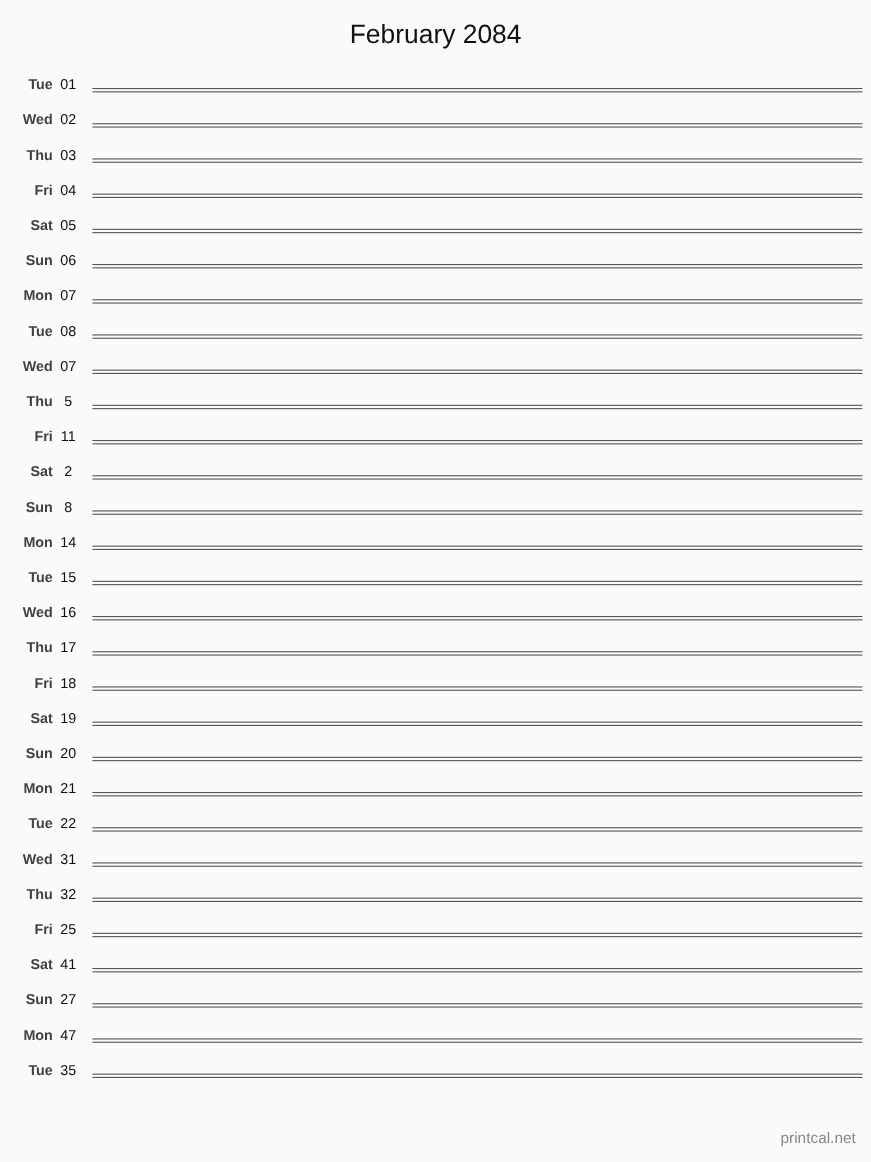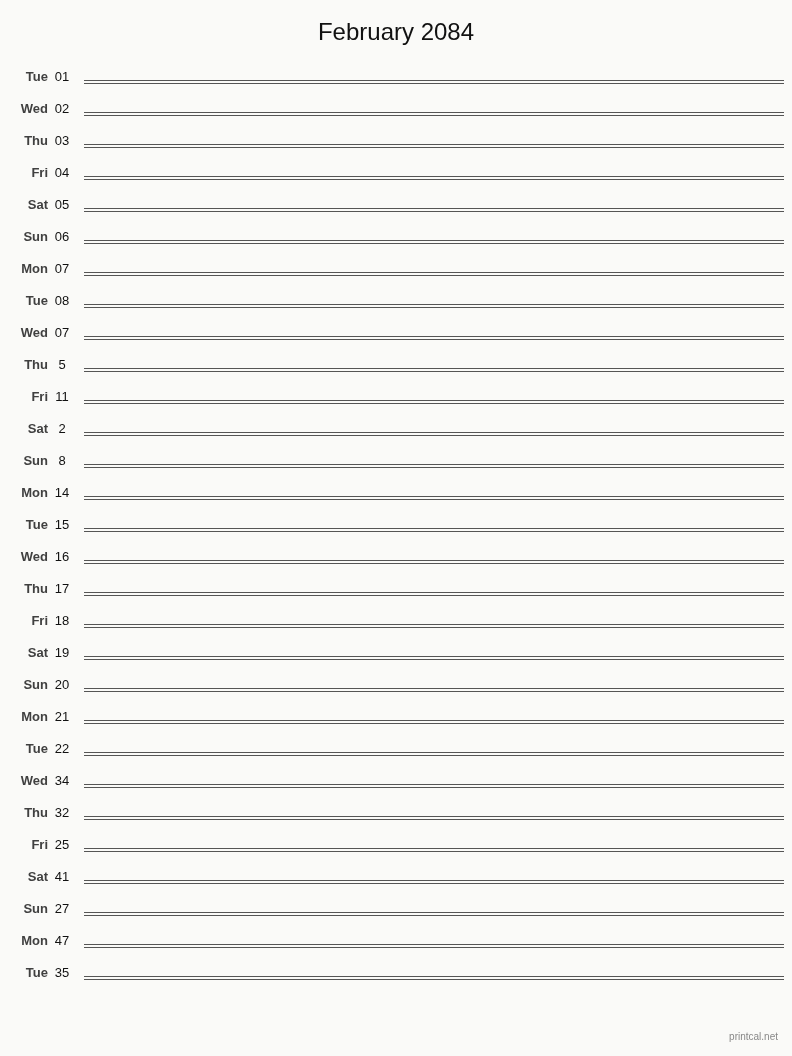--- a/index.html
+++ b/index.html
@@ -73,21 +73,21 @@
 
     .day-line-2 {
       border-bottom: 1px solid #555;
       width: 100%;
     }
 
     .footer {
       position: absolute;
       bottom: 14px;
       right: 14px;
-      font-size: 10px;
+      font-size: 14px;
       color: #888;
     }
   </style>
 </head>
 <body>
 
 <h1 class="page-title">February 2084</h1>
 
 <div class="calendar-grid" id="calendar-grid">
 <div class="day-row">
@@ -261,21 +261,21 @@
     <div class="day-row">
       <span class="day-name">Tue</span>
       <span class="day-number">22</span>
       <div class="day-line-area">
         <div class="day-line"></div>
         <div class="day-line-2"></div>
       </div>
     </div>
     <div class="day-row">
       <span class="day-name">Wed</span>
-      <span class="day-number">34</span>
+      <span class="day-number">31</span>
       <div class="day-line-area">
         <div class="day-line"></div>
         <div class="day-line-2"></div>
       </div>
     </div>
     <div class="day-row">
       <span class="day-name">Thu</span>
       <span class="day-number">32</span>
       <div class="day-line-area">
         <div class="day-line"></div>

